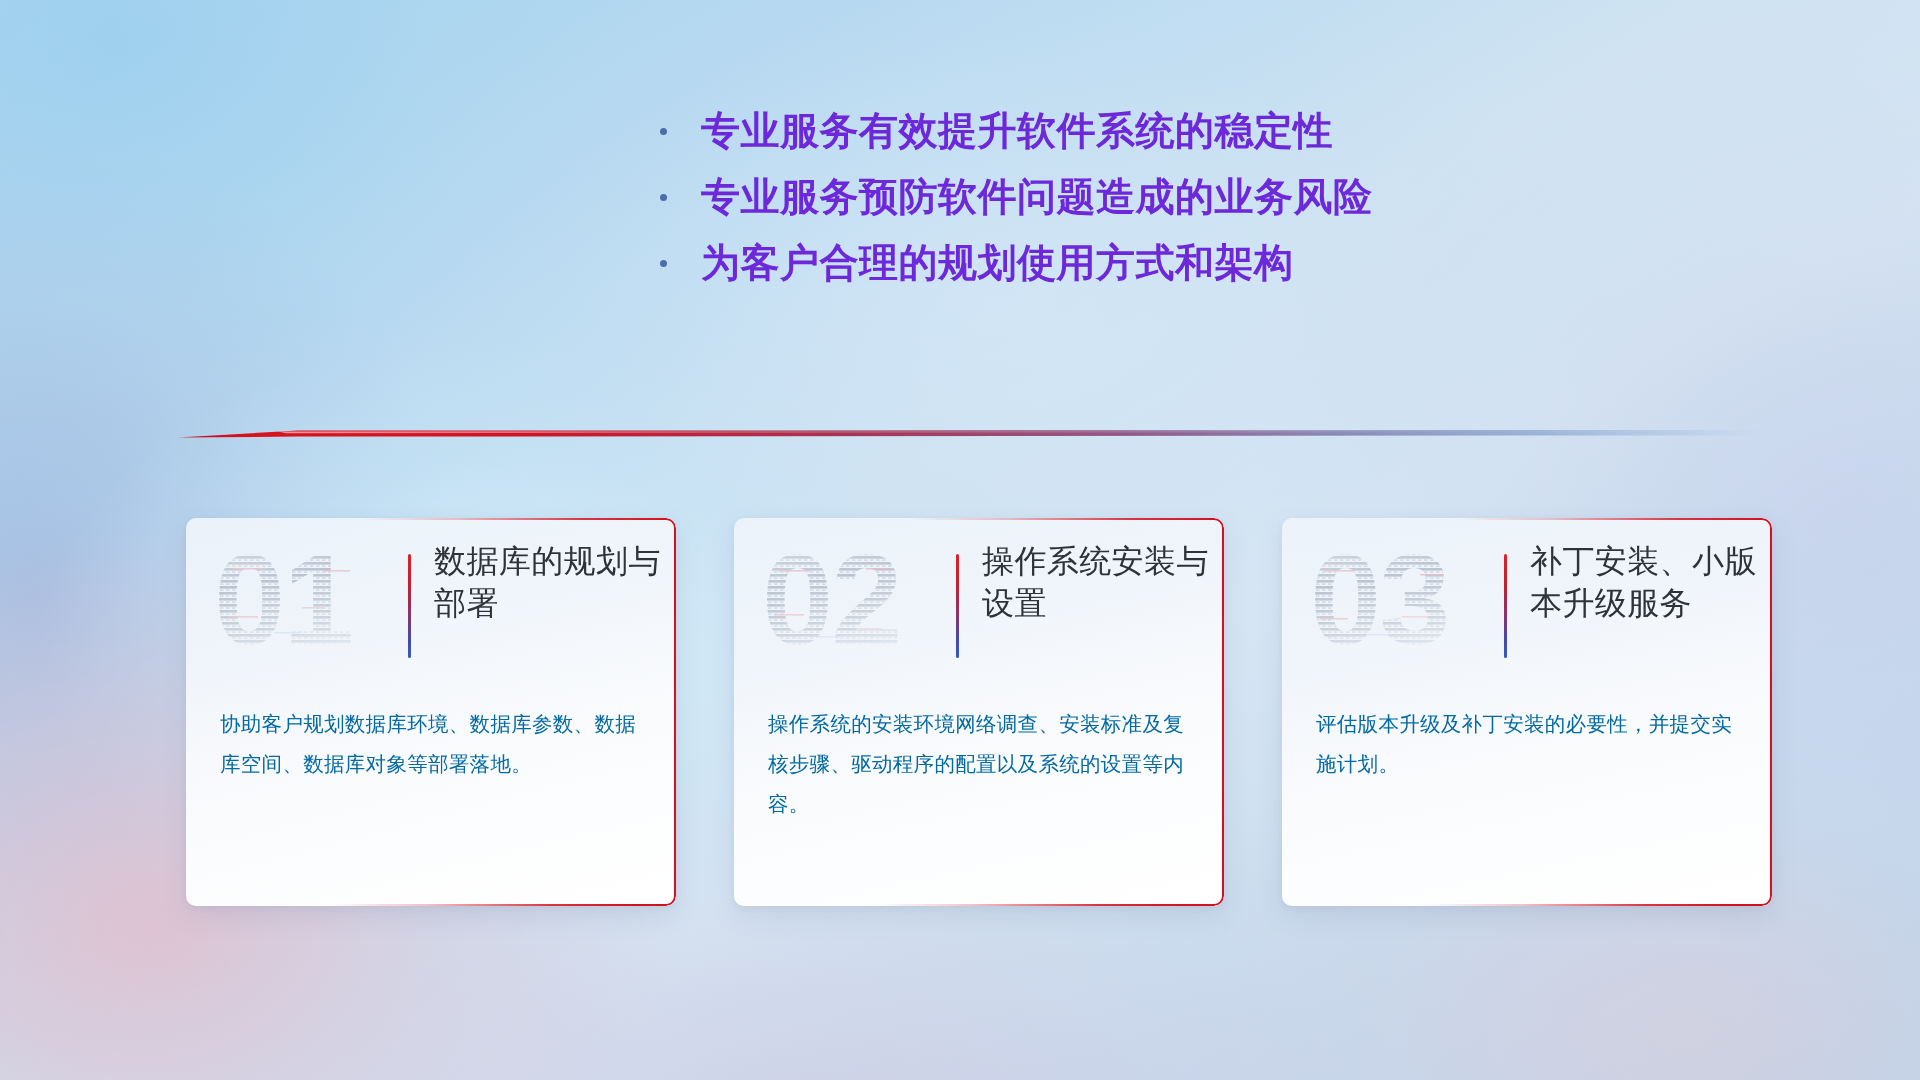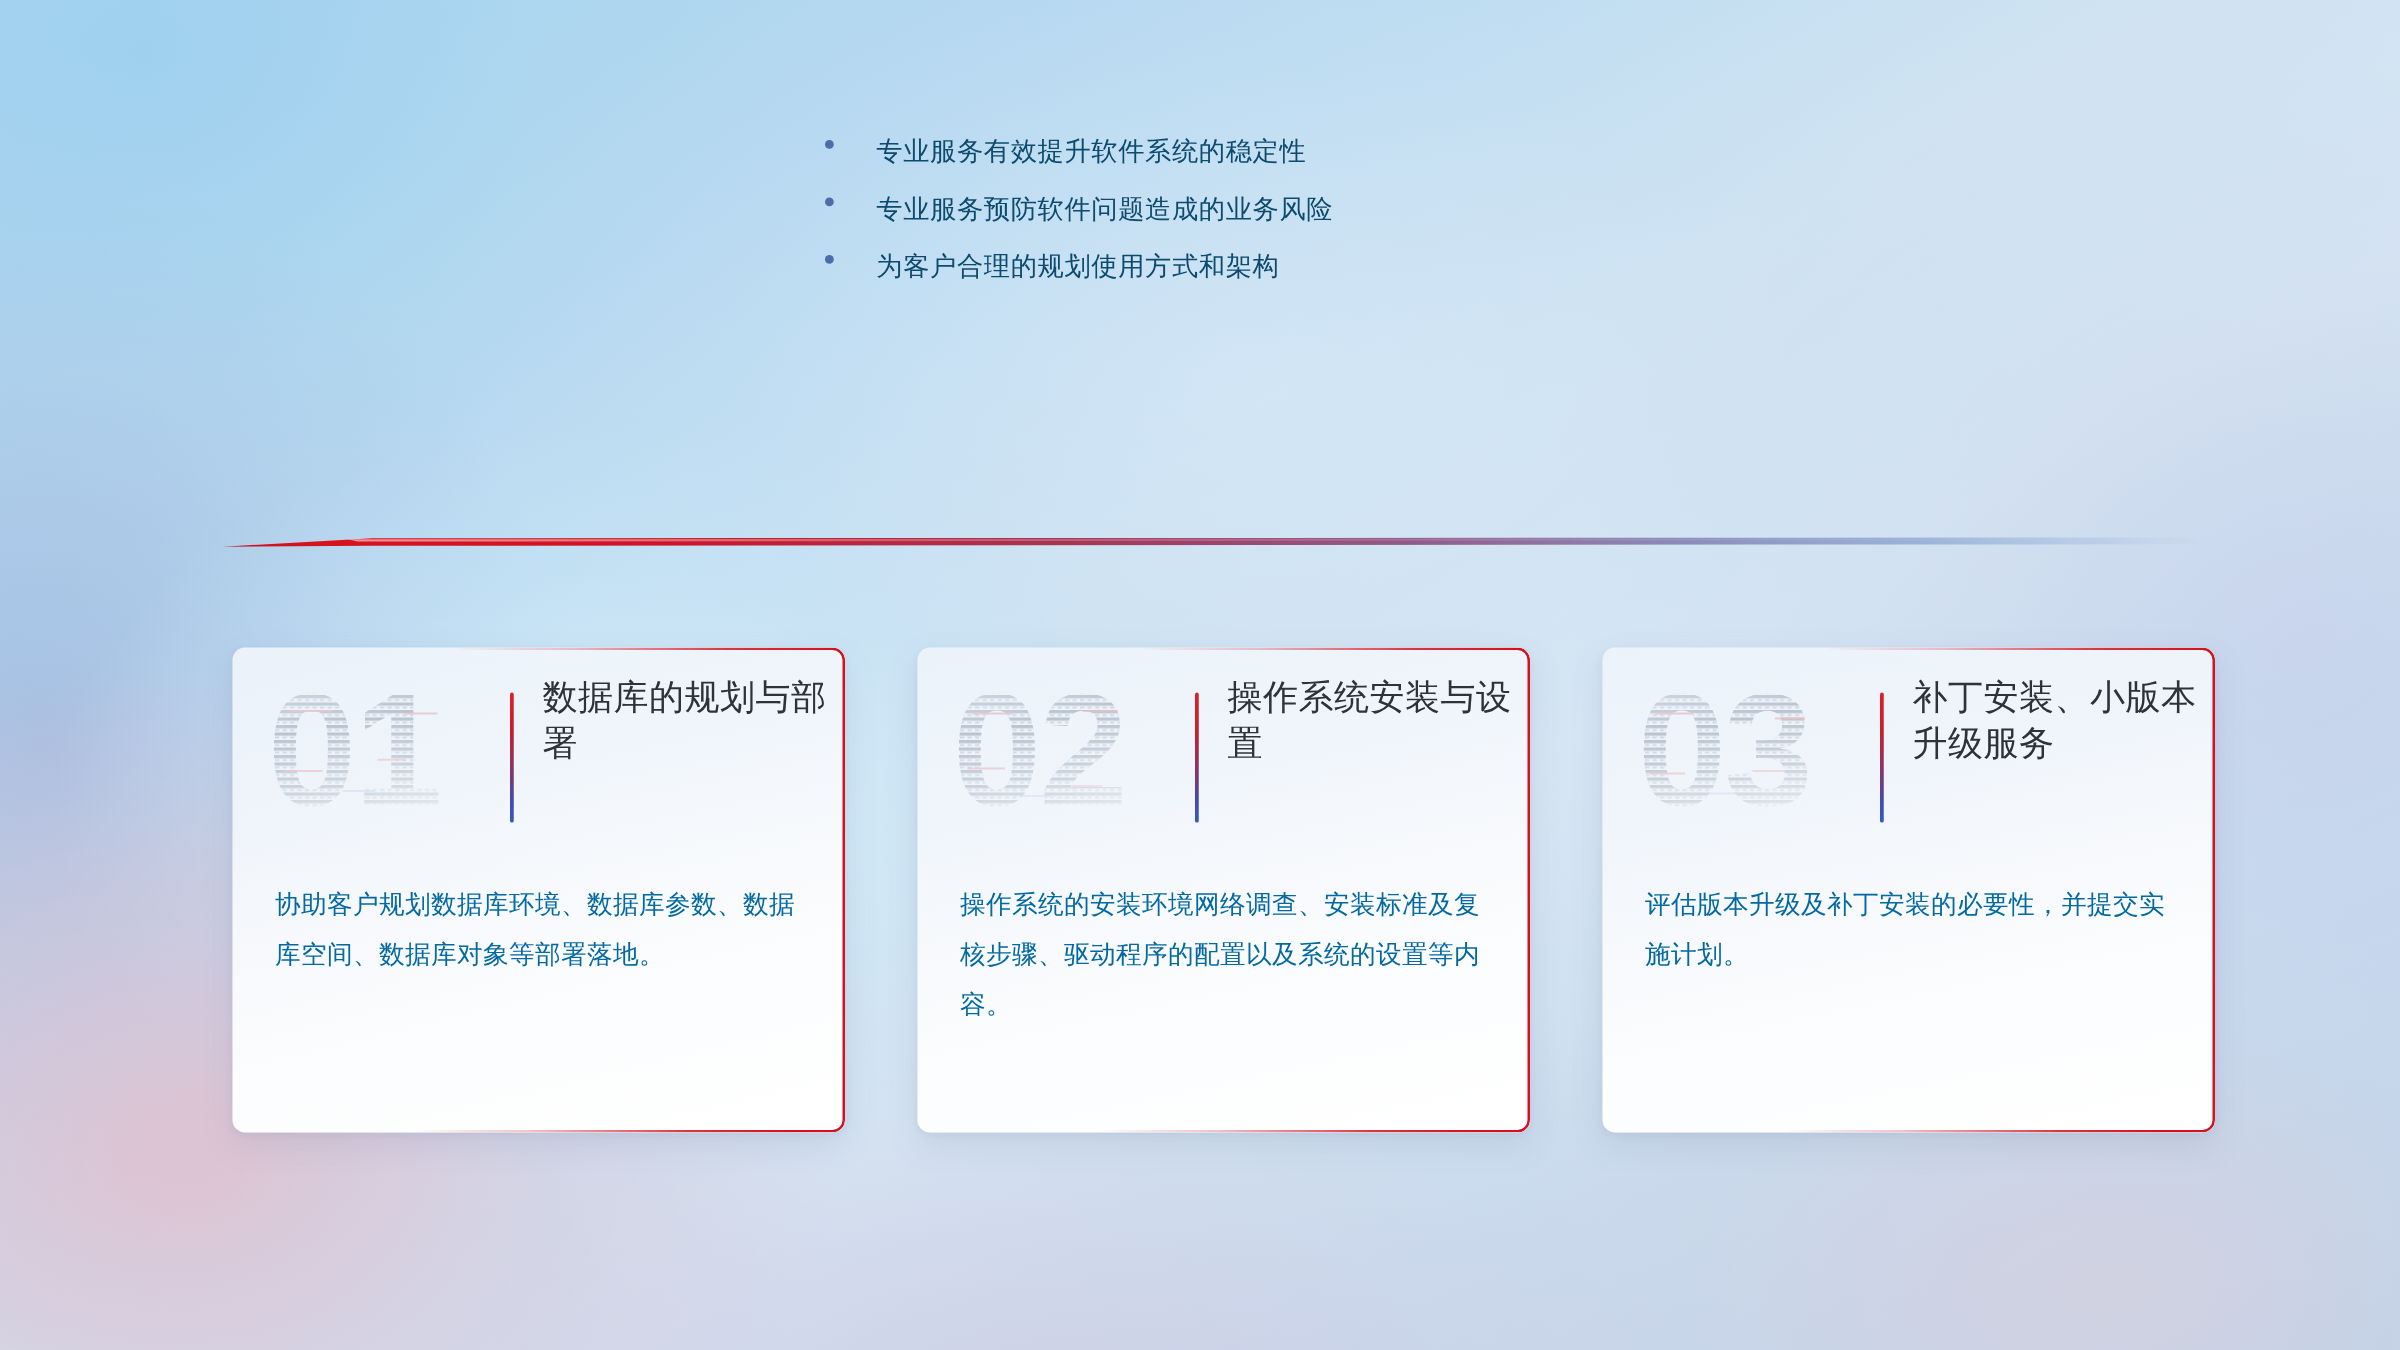--- a/index.html
+++ b/index.html
@@ -50,24 +50,24 @@
     white-space:nowrap;
   }
   .bullet-dot{
     width:7px;height:7px;border-radius:50%;
     background:#4c6cab;
     margin-right:34px;
     position:relative;top:-9px;
     flex:0 0 auto;
   }
   .bullet-text{
-    font-size:21px;
+    font-size:39px;
     letter-spacing:.5px;
-    color:#0c4a6e;
-    font-weight:400;
+    color:#6d28d9;
+    font-weight:700;
     line-height:1.1;
   }
 
   
   #divider-wrap{
     position:absolute;left:178px;top:425px;width:1585px;height:16px;z-index:5;
   }
   #divider-wrap svg{display:block;}
 
   
@@ -117,21 +117,21 @@
 
   
   .vbar{
     position:absolute;left:222px;top:36px;
     width:3px;height:104px;
     background:linear-gradient(to bottom,#e01f26 0%,#c1202f 30%,#8c3367 58%,#4a47a0 80%,#2f5bc4 100%);
     border-radius:2px;
   }
   .card-title{
     position:absolute;left:248px;top:22px;right:14px;
-    font-size:28px;
+    font-size:32px;
     line-height:1.32;
     color:#2e3338;
     font-weight:500;
     letter-spacing:.4px;
   }
   .card-body{
     position:absolute;left:34px;right:28px;top:186px;
     font-size:20.5px;
     line-height:1.95;
     color:#0369a1;

